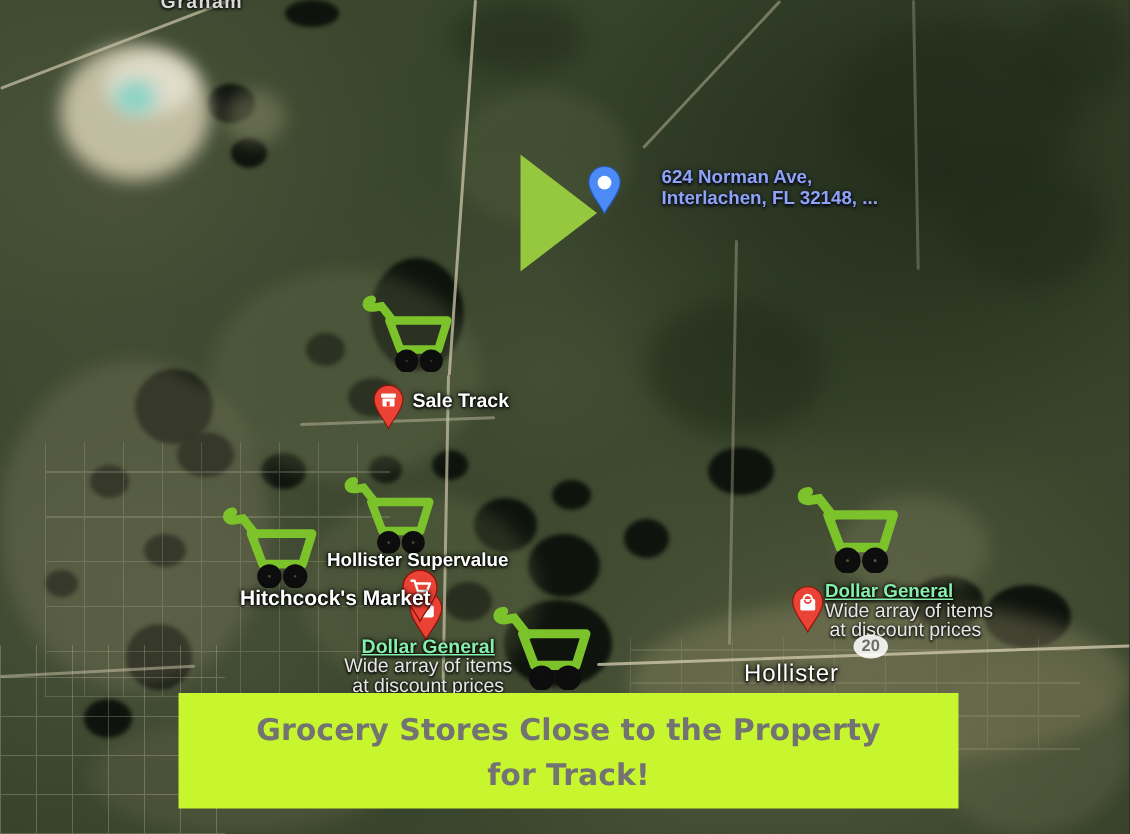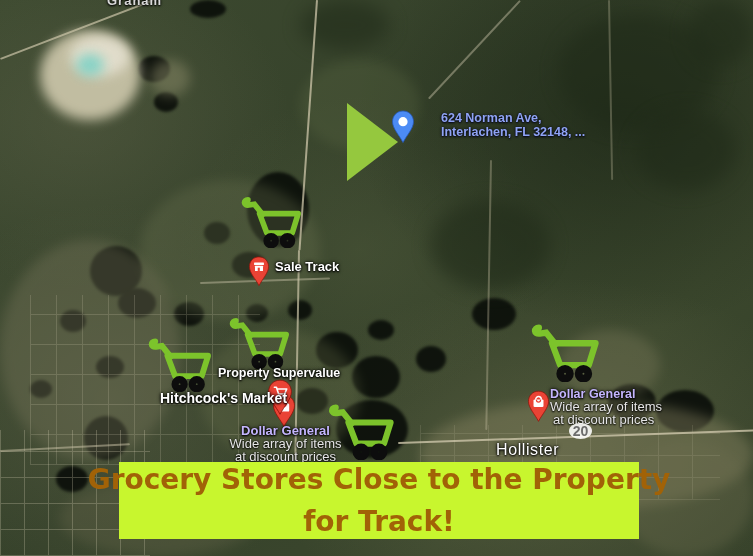--- a/index.html
+++ b/index.html
@@ -26,34 +26,34 @@
   .pin{position:absolute;z-index:5;}
   .redpin .pinbody{fill:var(--pin-red,#EA4335);stroke:#8f130a;stroke-width:.8;}
   .bluepin .pinbody{fill:var(--pin-blue,#4C8BF5);stroke:#2457b8;stroke-width:.8;}
   .maplabel{position:absolute;z-index:5;color:#fff;font-weight:700;white-space:nowrap;
     text-shadow:0 0 2px #000,0 1px 2px #000,0 0 4px rgba(0,0,0,.85);}
   .addr{position:absolute;z-index:6;color:var(--address-text-blue,#8FA3F4);font-weight:700;
     white-space:nowrap;text-shadow:0 1px 2px rgba(0,0,20,.95),0 0 3px rgba(0,0,30,.8);line-height:14px;font-size:12.5px;margin-left:35px;}
   .top-place{position:absolute;left:107px;top:-7px;z-index:5;font-size:13px;font-weight:700;color:#d9d9d9;
     text-shadow:0 1px 2px #000,0 0 3px #000;letter-spacing:1px;}
   .shield{position:absolute;left:569px;top:423px;width:23px;height:16px;z-index:5;background:rgba(255,255,255,.88);
-    border-radius:50%;color:#6c6c6c;font-size:14px;font-weight:700;display:flex;align-items:center;justify-content:center;}
+    border-radius:50%;color:#6c6c6c;font-size:11px;font-weight:700;display:flex;align-items:center;justify-content:center;}
   
   .arrow{position:absolute;left:250px;top:103px;z-index:7;width:150px;height:78px;}
   .arrow-body{position:absolute;left:0;top:15px;width:97px;height:50px;background:var(--arrow-green,#95C83E);
     display:flex;flex-direction:column;align-items:center;justify-content:center;}
   .arrow-head{position:absolute;left:97px;top:0;width:0;height:0;
     border-top:39px solid transparent;border-bottom:39px solid transparent;border-left:51px solid var(--arrow-green,#95C83E);}
   .arrow-text{font-family:"DejaVu Sans",sans-serif;font-size:13.5px;line-height:1.5;font-weight:700;color:#0d0d0d;white-space:nowrap;}
   
   .banner{position:absolute;left:119px;top:462px;width:520px;height:77px;z-index:8;background:var(--banner-green,#C8F62E);
     display:flex;flex-direction:column;align-items:center;justify-content:center;}
-  .banner-text{font-family:"DejaVu Sans",sans-serif;font-size:28px;line-height:1.5;font-weight:700;color:#a16207;white-space:nowrap;}
+  .banner-text{font-family:"DejaVu Sans",sans-serif;font-size:20px;line-height:1.5;font-weight:700;color:#737373;white-space:nowrap;}
   .dollar-block{position:absolute;z-index:5;display:flex;flex-direction:column;align-items:center;}
-  .dollar-block .name{font-weight:700;color:#c4b5fd;white-space:nowrap;text-shadow:0 0 2px #000,0 1px 2px #000,0 0 4px rgba(0,0,0,.85);}
+  .dollar-block .name{font-weight:700;color:#86efac;white-space:nowrap;text-shadow:0 0 2px #000,0 1px 2px #000,0 0 4px rgba(0,0,0,.85);text-decoration:underline;}
   .dollar-block .sub{font-weight:400;color:#e6e6e6;white-space:nowrap;font-size:13px;line-height:12.5px;
     text-shadow:0 0 2px #000,0 1px 2px #000;}
 </style>
 </head>
 <body>
 
 <div class="stage">
   <div class="map-base"></div>
   <div id="decor">
       <div class="blob lake" style="left: 247px; top: 172px; width: 62px; height: 75px;"></div>
@@ -162,21 +162,21 @@
   <div class="pin redpin" style="left:248px;top:256px;">
     <svg width="22" height="31" viewBox="0 0 24 34">
       <path class="pinbody" d="M12 1C6 1 1.5 5.6 1.5 11.7 1.5 18.5 8.5 25.5 12 32.5 15.5 25.5 22.5 18.5 22.5 11.7 22.5 5.6 18 1 12 1Z"></path>
       <rect x="6.6" y="7" width="10.8" height="3" rx="0.6" fill="#fff"></rect>
       <rect x="7.6" y="10.6" width="8.8" height="5.8" rx="0.6" fill="#fff"></rect>
       <rect x="10.6" y="12.8" width="2.3" height="3.6" fill="#EA4335"></rect>
     </svg>
   </div>
   <div class="maplabel" style="left:275px;top:259px;font-size:13px;">Sale Track</div>
 
-  <div class="maplabel" style="left:218px;top:366px;font-size:12.5px;">Property Supervalue</div>
+  <div class="maplabel" style="left:218px;top:366px;font-size:12.5px;">Hollister Supervalue</div>
 
   <div class="pin redpin" style="left:272px;top:394px;">
     <svg width="24" height="34" viewBox="0 0 24 34">
       <path class="pinbody" d="M12 1C6 1 1.5 5.6 1.5 11.7 1.5 18.5 8.5 25.5 12 32.5 15.5 25.5 22.5 18.5 22.5 11.7 22.5 5.6 18 1 12 1Z"></path>
       <rect x="6.8" y="9.6" width="10.4" height="8" rx="1.2" fill="#fff"></rect>
       <path d="M9 10 a3 3.4 0 0 1 6 0" stroke="#fff" stroke-width="1.5" fill="none"></path>
       <path d="M9.8 10 a2.2 2.4 0 0 0 4.4 0" stroke="#EA4335" stroke-width="1.2" fill="none"></path>
     </svg>
   </div>
   <div class="pin redpin" style="left:267px;top:379px;">

